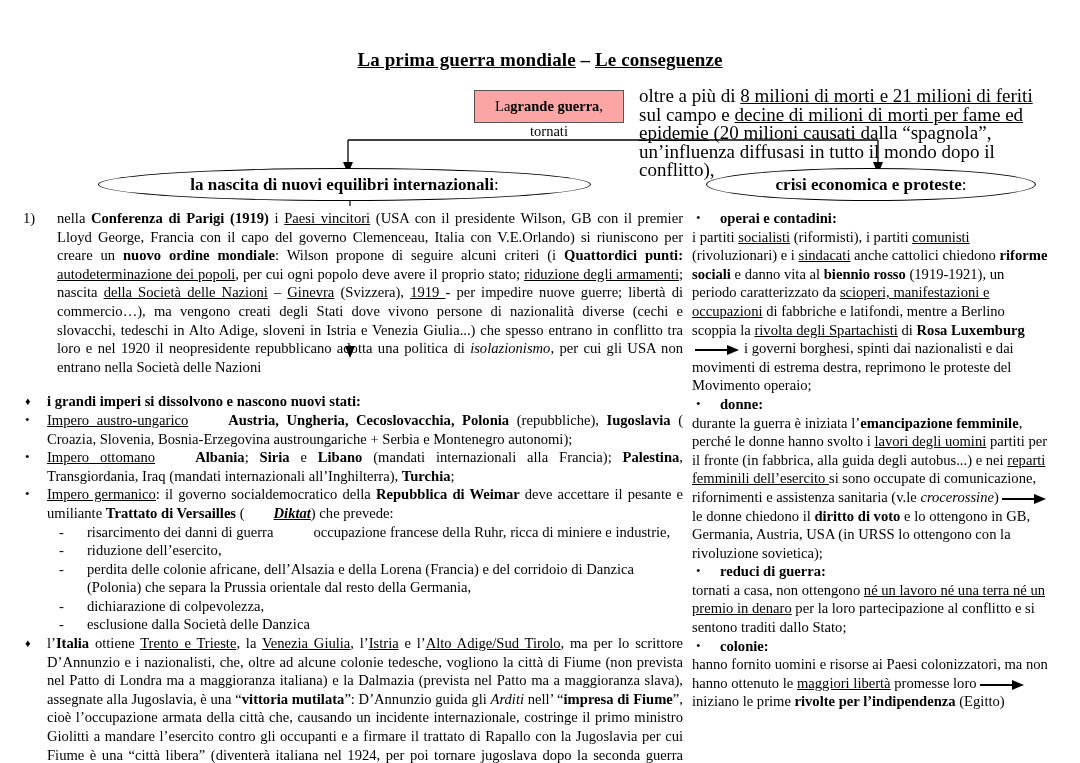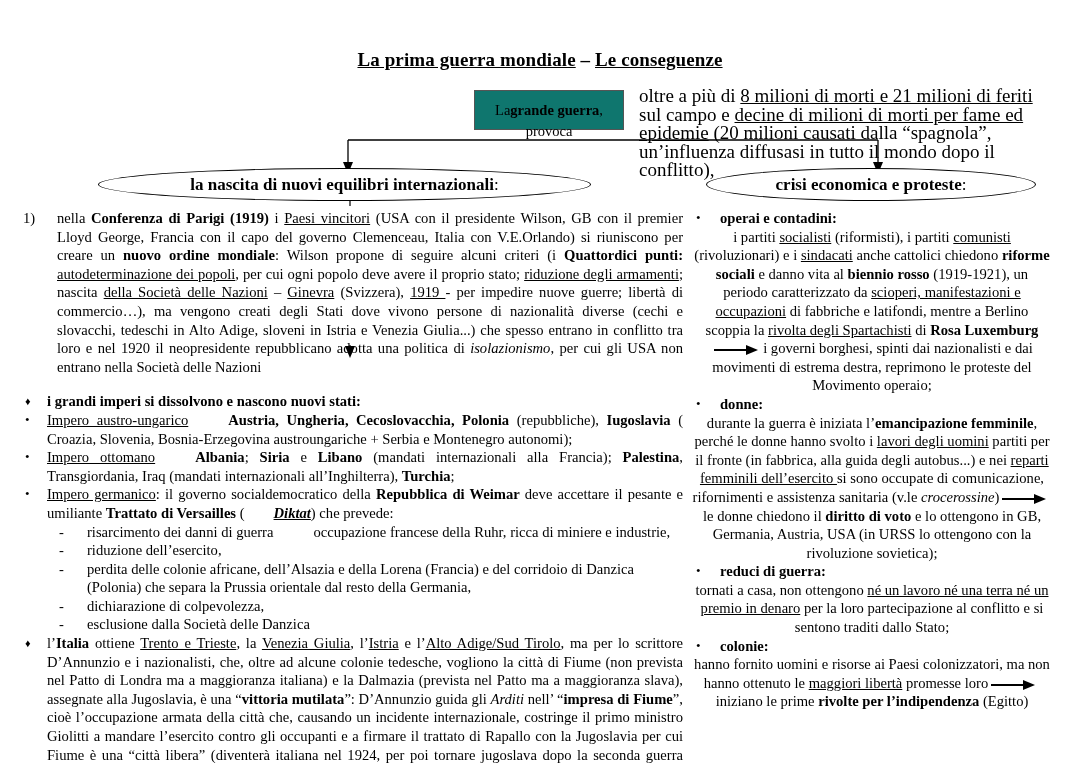--- a/index.html
+++ b/index.html
@@ -33,28 +33,28 @@
     letter-spacing: 0.1px;
   }
   .title .u { text-decoration: underline; }
 
   
   .grande-box {
     position: absolute;
     left: 474px;
     top: 90px;
     width: 150px;
-    height: 40px;
+    height: 33px;
     border: 1.5px solid #555;
     display: flex;
     align-items: center;
     justify-content: center;
     font-size: 14.5px;
     box-sizing: border-box;
-    background: #0f766e;
+    background: #fca5a5;
   }
   .provoca {
     position: absolute;
     left: 474px;
     top: 123px;
     width: 150px;
     text-align: center;
     font-size: 14.5px;
   }
 
@@ -160,21 +160,21 @@
     padding-left: 28px;
     font-weight: bold;
   }
   .rbullet > .marker {
     position: absolute;
     left: 4px;
     top: 0;
     font-size: 13px;
     font-weight: normal;
   }
-  .rbody { text-align: center; font-family: Liberation Serif, serif; }
+  .rbody { text-align: left; font-family: Liberation Serif, serif; }
 
   .u { text-decoration: underline; }
   .b { font-weight: bold; }
   .i { font-style: italic; }
   .bi { font-weight: bold; font-style: italic; margin-left: 29px; }
 
   .arrow-inline {
     display: inline-block;
     position: relative;
     width: 46px;
@@ -221,21 +221,21 @@
     <path d="M 350 201 L 350 206" stroke="#000" stroke-width="1.2" fill="none"></path>
     <path d="M 350 345 L 350 352" stroke="#000" stroke-width="1.2" fill="none"></path>
     <polygon points="350,358 345,346 355,346" fill="#000"></polygon>
   </svg>
 
   <div class="grande-box">
     <span>La </span>
       <span class="b">grande guerra</span>
       <span>,</span>
   </div>
-  <div class="provoca">provoca</div>
+  <div class="provoca">tornati</div>
 
   <div class="right-head">
     <span>oltre a più di </span><span class="u">8 milioni di morti e 21 milioni di feriti</span><span> sul campo e </span><span class="u">decine di milioni di morti per fame ed epidemie</span><span> (20 milioni causati dalla “spagnola”, un’influenza diffusasi in tutto il mondo dopo il conflitto),</span>
   </div>
 
   <div class="ellipse" id="ell-left">
     <span>la nascita di nuovi equilibri internazionali</span>
       <span class="reg">:</span>
   </div>
   <div class="ellipse" id="ell-right">

